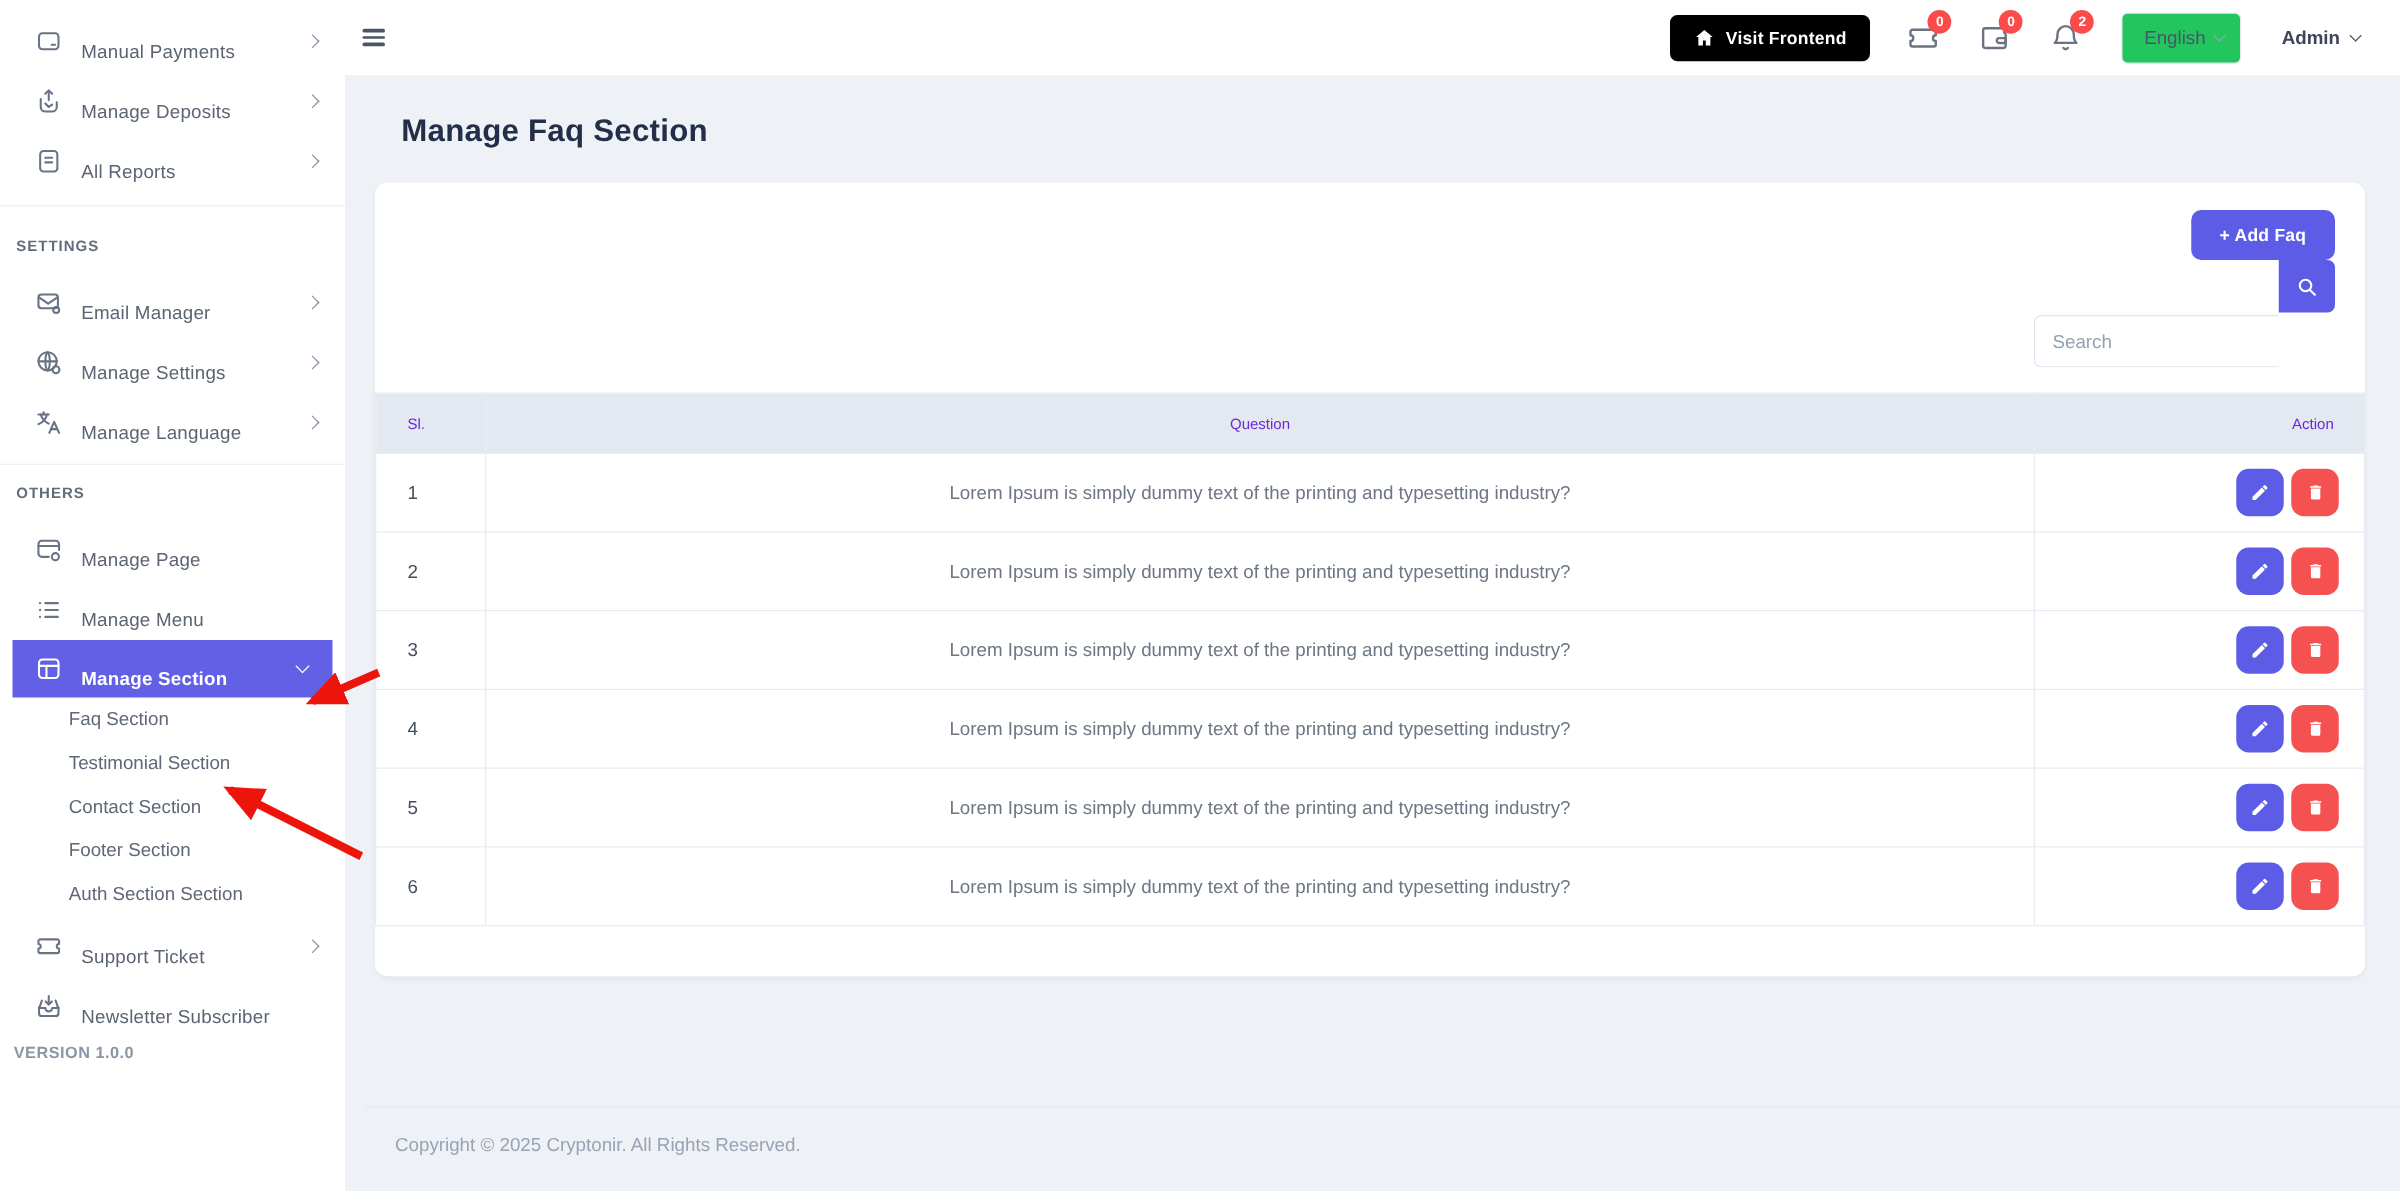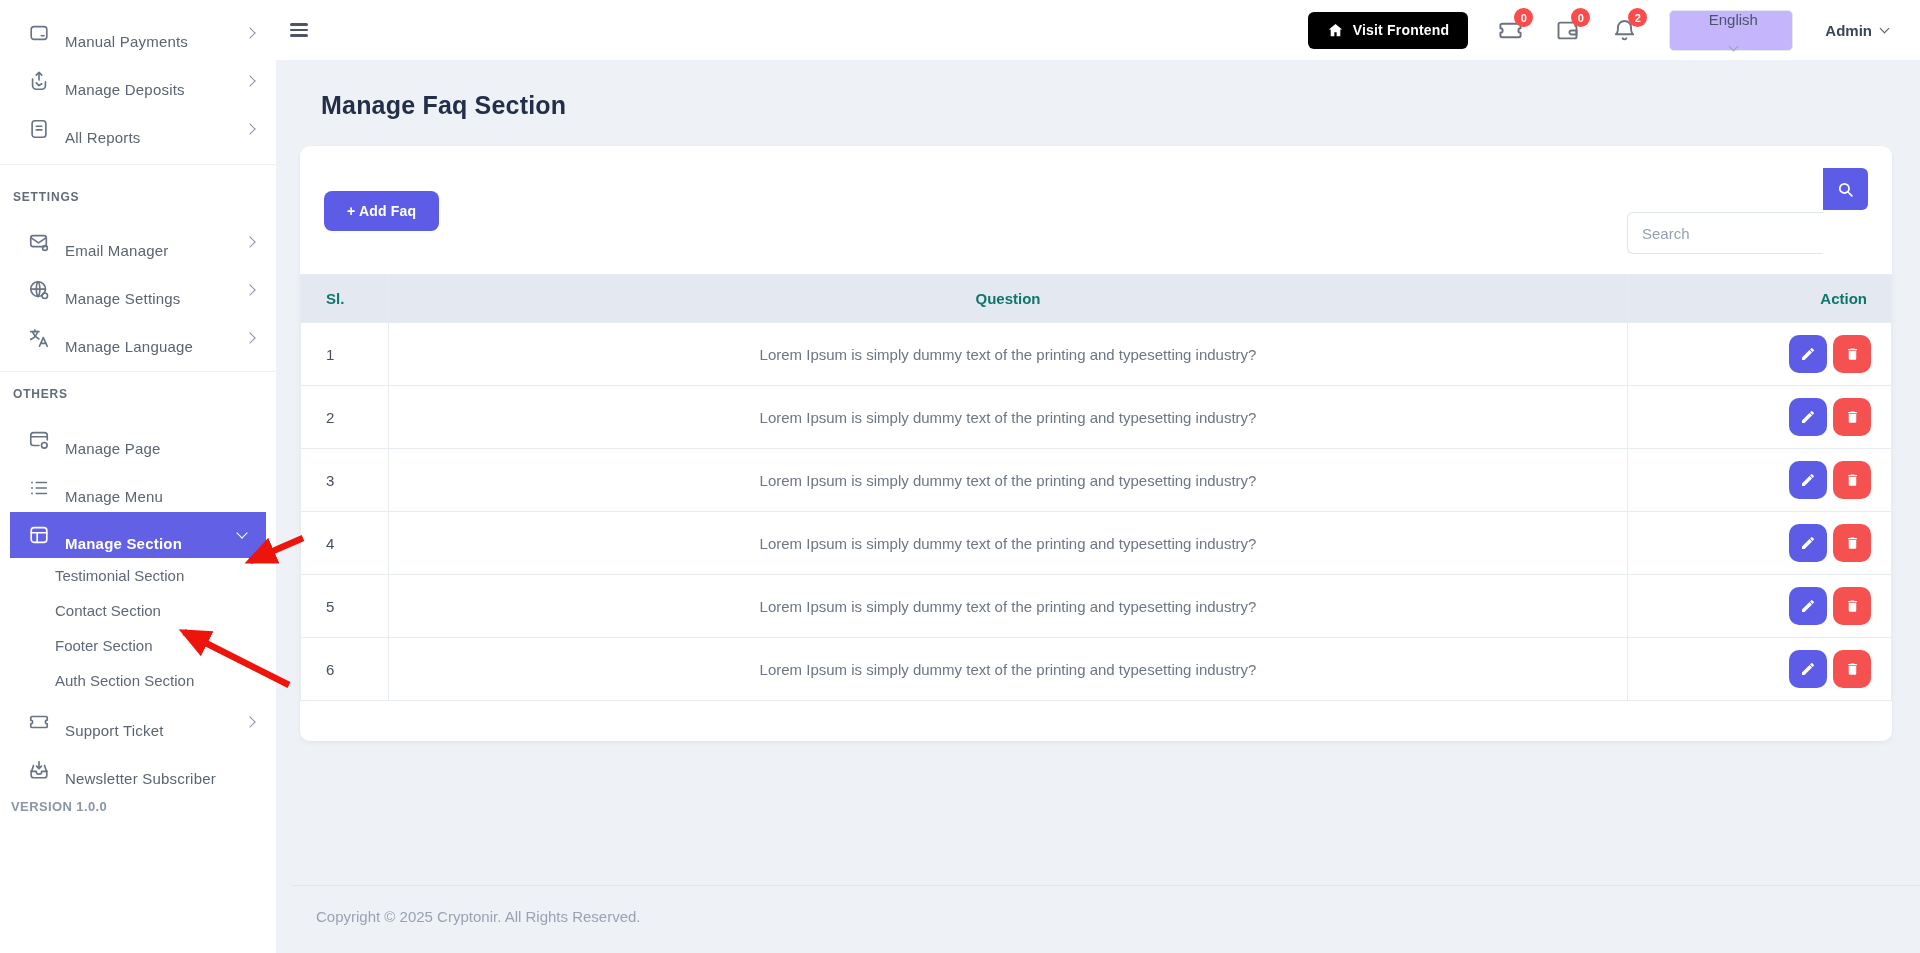--- a/index.html
+++ b/index.html
@@ -26,41 +26,41 @@
   .version { height:24px; display:flex; align-items:center; padding-left:11px; font-size:13px; font-weight:700; color:#8b95a5; letter-spacing:.4px;text-align:center; }
 
   
   .topbar { position:absolute; left:276px; right:0; top:0; height:60px; background:#ffffff; display:flex; align-items:center; padding:0 32px 0 14px; z-index:5; }
   .burger { width:26px; height:26px; display:flex; flex-direction:column; justify-content:center; gap:3px; cursor:pointer; }
   .burger span { display:block; width:18px; height:2.4px; background:#4b5563; border-radius:2px; }
   .topbar-spacer { flex:1; }
   .btn-frontend { display:flex; align-items:center; gap:9px; background:#000000; color:#fff; border:none; border-radius:6px; padding:10px 19px; font-size:14px; font-weight:700; font-family:inherit; cursor:pointer; letter-spacing:.2px; }
   .icon-btn { position:relative; width:30px; height:30px; margin-left:27px; color:#6b7280; display:flex; align-items:center; justify-content:center; cursor:pointer; background:none; border:none; }
   .badge { position:absolute; top:-7px; right:-8px; min-width:19px; height:19px; border-radius:50%; background:#fb4b4b; color:#fff; font-size:11px; font-weight:700; display:flex; align-items:center; justify-content:center; }
-  .lang-select { margin-left:30px; width:124px; height:41px; border:1px solid #e4e9f0; border-radius:5px; display:flex; align-items:center; justify-content:space-between; padding:0 13px 0 17px; cursor:pointer; background:#c4b5fd;flex-direction:column; }
+  .lang-select { margin-left:30px; width:96px; height:41px; border:1px solid #e4e9f0; border-radius:5px; display:flex; align-items:center; justify-content:space-between; padding:0 13px 0 17px; cursor:pointer; background:#22c55e; }
   .lang-select .lang-label { font-size:15px; color:#4a5568; }
   .caret { width:7px; height:7px; border-right:1.6px solid #9aa4b2; border-bottom:1.6px solid #9aa4b2; transform:rotate(45deg); margin-top:-3px; }
   .admin-menu { margin-left:32px; display:flex; align-items:center; gap:9px; cursor:pointer; }
   .admin-menu .admin-label { font-size:15px; font-weight:600; color:#3c4657; }
   .caret-dark { border-color:#4a5568; }
 
   
   .main { position:absolute; left:276px; top:60px; right:0; bottom:0; background:#eef1f6; }
   .page-title { margin:31px 28px 0 45px; font-size:25px; font-weight:800; color:#232f49; letter-spacing:.2px; }
   .card { margin:26px 28px 0 24px; background:#ffffff; border-radius:10px; box-shadow:0 2px 5px rgba(20,30,60,.05); overflow:hidden; padding-bottom:40px; }
-  .card-top { display:flex; align-items:center; justify-content:space-between; padding:22px 24px 20px 24px; }
+  .card-top { display:flex; align-items:flex-end; justify-content:space-between; padding:22px 24px 20px 24px;flex-direction:column; }
   .btn-add { background:#5d5ce6; color:#fff; border:none; border-radius:8px; padding:12px 23px; font-size:14px; font-weight:700; font-family:inherit; cursor:pointer; letter-spacing:.2px; }
   .search-group { display:flex; }
   .search-input { width:196px; height:42px; border:1px solid #dfe5ee; border-right:none; border-radius:6px 0 0 6px; padding:0 14px; font-size:15px; color:#47506100; color:#475061; font-family:inherit; outline:none;margin-top:44px; }
   .search-input::placeholder { color:#94a0b0; }
   .btn-search { width:45px; height:42px; background:#5d5ce6; border:none; border-radius:0 6px 6px 0; display:flex; align-items:center; justify-content:center; color:#fff; cursor:pointer; }
 
   table { width:100%; border-collapse:collapse; }
   th, td { border:1px solid #e7ebf2; }
-  th { height:48px; background:#e3e8f1; font-size:15px; font-weight:700; color:#0f766e; }
+  th { height:48px; background:#e3e8f1; font-size:12px; font-weight:400; color:#6d28d9; }
   .col-sl { width:88px; text-align:left; padding-left:25px; }
   .col-q { text-align:center; }
   .col-action { width:264px; text-align:right; padding-right:24px; }
   td { height:63px; font-size:15px; }
   td.cell-sl { padding-left:25px; color:#454f61; }
   td.cell-q { text-align:center; color:#6d7684; }
   td.cell-action { text-align:right; padding-right:20px; }
   .action-wrap { display:inline-flex; gap:6px; }
   .btn-edit, .btn-del { width:38px; height:38px; border:none; border-radius:10px; display:inline-flex; align-items:center; justify-content:center; color:#fff; cursor:pointer; }
   .btn-edit { background:#5d5ce6; }
@@ -185,20 +185,21 @@
         <span class="nav-icon">
           <svg width="22" height="22" viewBox="0 0 24 24" fill="none" stroke="currentColor" stroke-width="1.8" stroke-linecap="round" stroke-linejoin="round">
               <rect x="3.5" y="4" width="17" height="16" rx="3"></rect>
               <path d="M3.5 9.5h17"></path>
               <path d="M10 9.5V20"></path>
             </svg>
         </span>
         <span class="nav-label">Manage Section</span>
         <span class="chev chev-down"></span>
       </li>
+      <li class="sub-item">Faq Section</li>
       <li class="sub-item">Testimonial Section</li>
       <li class="sub-item">Contact Section</li>
       <li class="sub-item">Footer Section</li>
       <li class="sub-item">Auth Section Section</li>
       <li class="nav-item">
         <span class="nav-icon">
           <svg width="22" height="22" viewBox="0 0 24 24" fill="none" stroke="currentColor" stroke-width="1.8" stroke-linecap="round" stroke-linejoin="round">
               <path d="M21 10V7.5c0-.8-.7-1.5-1.5-1.5h-15C3.7 6 3 6.7 3 7.5V10a2 2 0 0 1 0 4v2.5c0 .8.7 1.5 1.5 1.5h15c.8 0 1.5-.7 1.5-1.5V14a2 2 0 0 1 0-4z"></path>
             </svg>
         </span>

